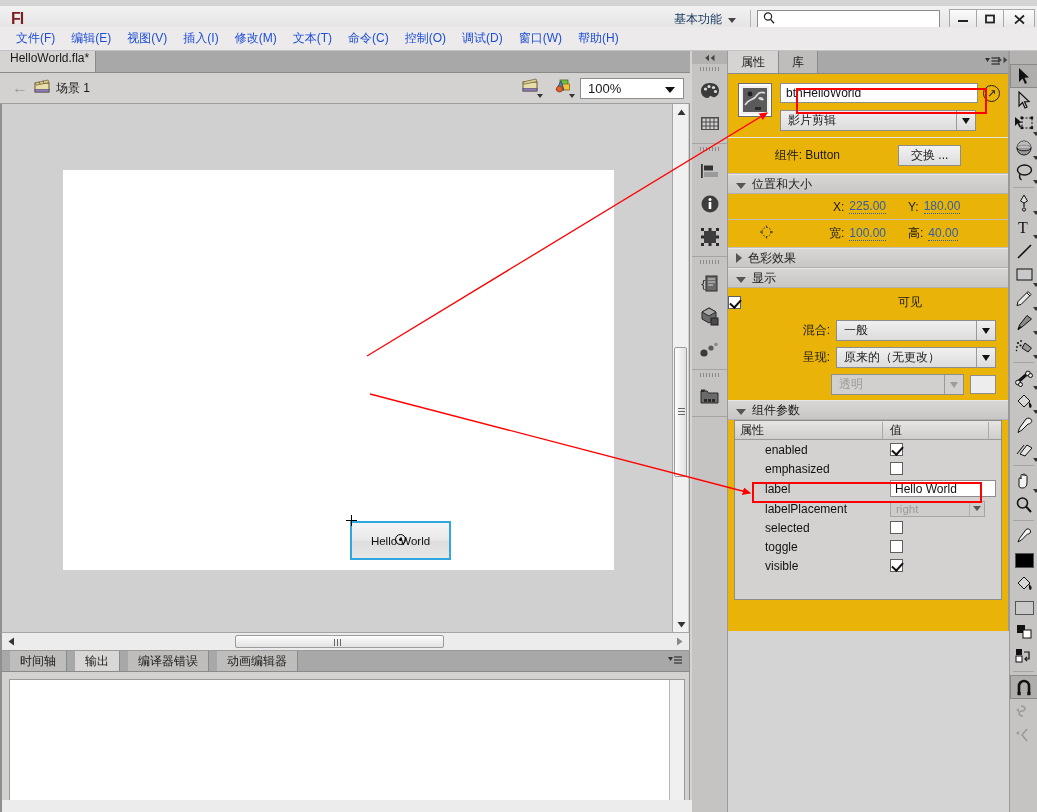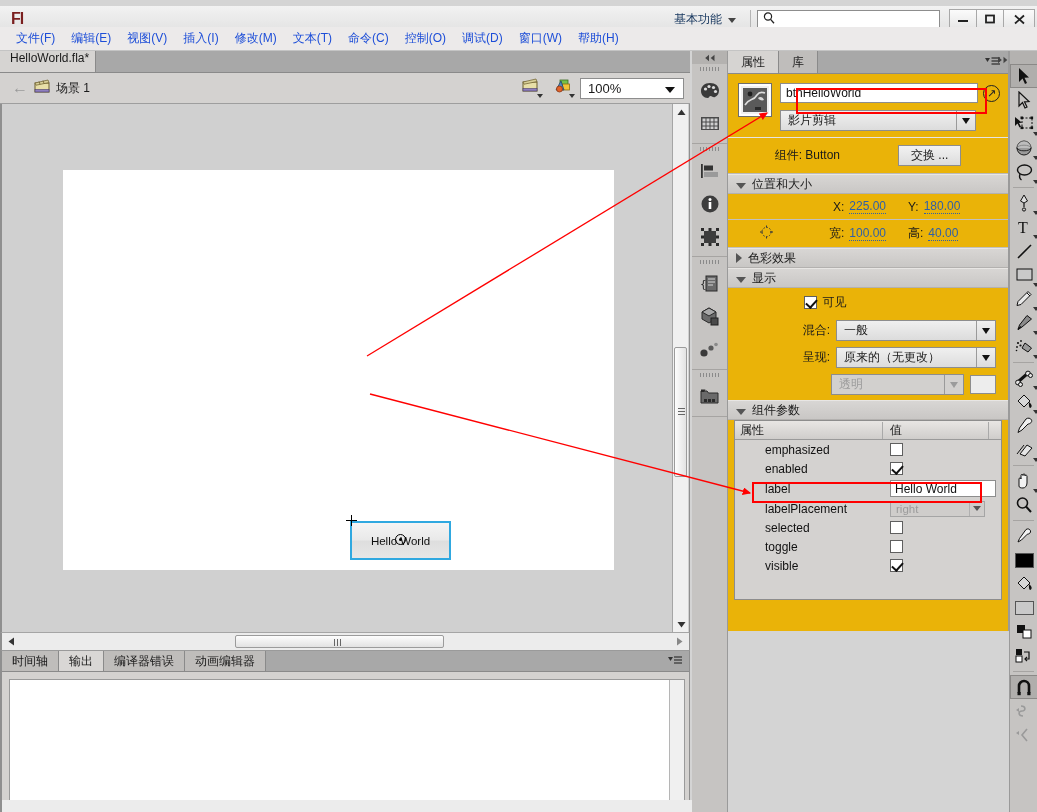--- a/index.html
+++ b/index.html
@@ -187,20 +187,21 @@
     border-right: 1px solid #8f8f8f; border-top: 1px solid #9a9a9a;
   }
   .bp-tabs {
     height: 21px; display: flex; align-items: flex-end;
     background: #a8a8a8; border-bottom: 1px solid #8a8a8a;
   }
   .bp-tab {
     height: 20px; padding: 0 10px; display: flex; align-items: center;
     font-size: 12px; background: #bfbdbb; border-right: 1px solid #8a8a8a;
     cursor: default;
+    margin-left: 8px;
   }
   .bp-tab.active { background: #d9d7d5; }
   .bp-menu-icon { margin-left: auto; margin-right: 6px; margin-bottom: 3px; }
   .bp-body {
     position: absolute; left: 7px; top: 28px; width: 676px; height: 124px;
     background: #fff; border: 1px solid #9a9a9a;
   }
   .bp-vscroll {
     position: absolute; right: 0; top: 0; width: 15px; height: 100%;
     background: #f0f0f0; border-left: 1px solid #b5b5b5;
@@ -324,21 +325,21 @@
     font-size: 12px; color: #2f5fa8; border-bottom: 1px dotted #2f5fa8;
     cursor: default; margin-left: 5px;
   }
   .pos-cell { display: flex; align-items: center; }
   .pos-cell.first { width: 128px; justify-content: flex-end; }
   .pos-cell.second { width: 110px; justify-content: flex-start; padding-left: 22px; }
   .link-icon { margin-left: 10px; margin-right: 6px; }
 
   .disp-check-row {
     display: flex; align-items: center; gap: 6px; padding: 6px 0 6px 0;
-    justify-content: center; padding-right: 86px;
+    justify-content: space-between; padding-right: 86px;
   }
   .chk {
     width: 13px; height: 13px; background: #fff; border: 1px solid #5f5f5f;
     position: relative; flex: none; display: inline-block;
   }
   .chk.on::after {
     content: ''; position: absolute; left: 3px; top: 0px;
     width: 5px; height: 9px; border: solid #111;
     border-width: 0 2px 2px 0; transform: rotate(42deg);
   }
@@ -859,30 +860,30 @@
     </div>
 
     <div class="cp-table">
       <div class="cp-head">
         <div class="c1">属性</div>
         <div class="c2">值</div>
         <div class="c3"></div>
       </div>
 
       <div class="cp-row">
+        <div class="c1">enabled</div>
+        <div class="c2">
+            <span class="chk on"></span>
+          </div>
+      </div>
+
+      <div class="cp-row">
         <div class="c1">emphasized</div>
         <div class="c2">
             <span class="chk"></span>
-          </div>
-      </div>
-
-      <div class="cp-row">
-        <div class="c1">enabled</div>
-        <div class="c2">
-            <span class="chk on"></span>
           </div>
       </div>
 
       <div class="cp-row" style="height:21px;">
         <div class="c1">label</div>
         <div class="c2">
           <input class="cp-input" type="text" value="Hello World" style="">
         </div>
       </div>
 

